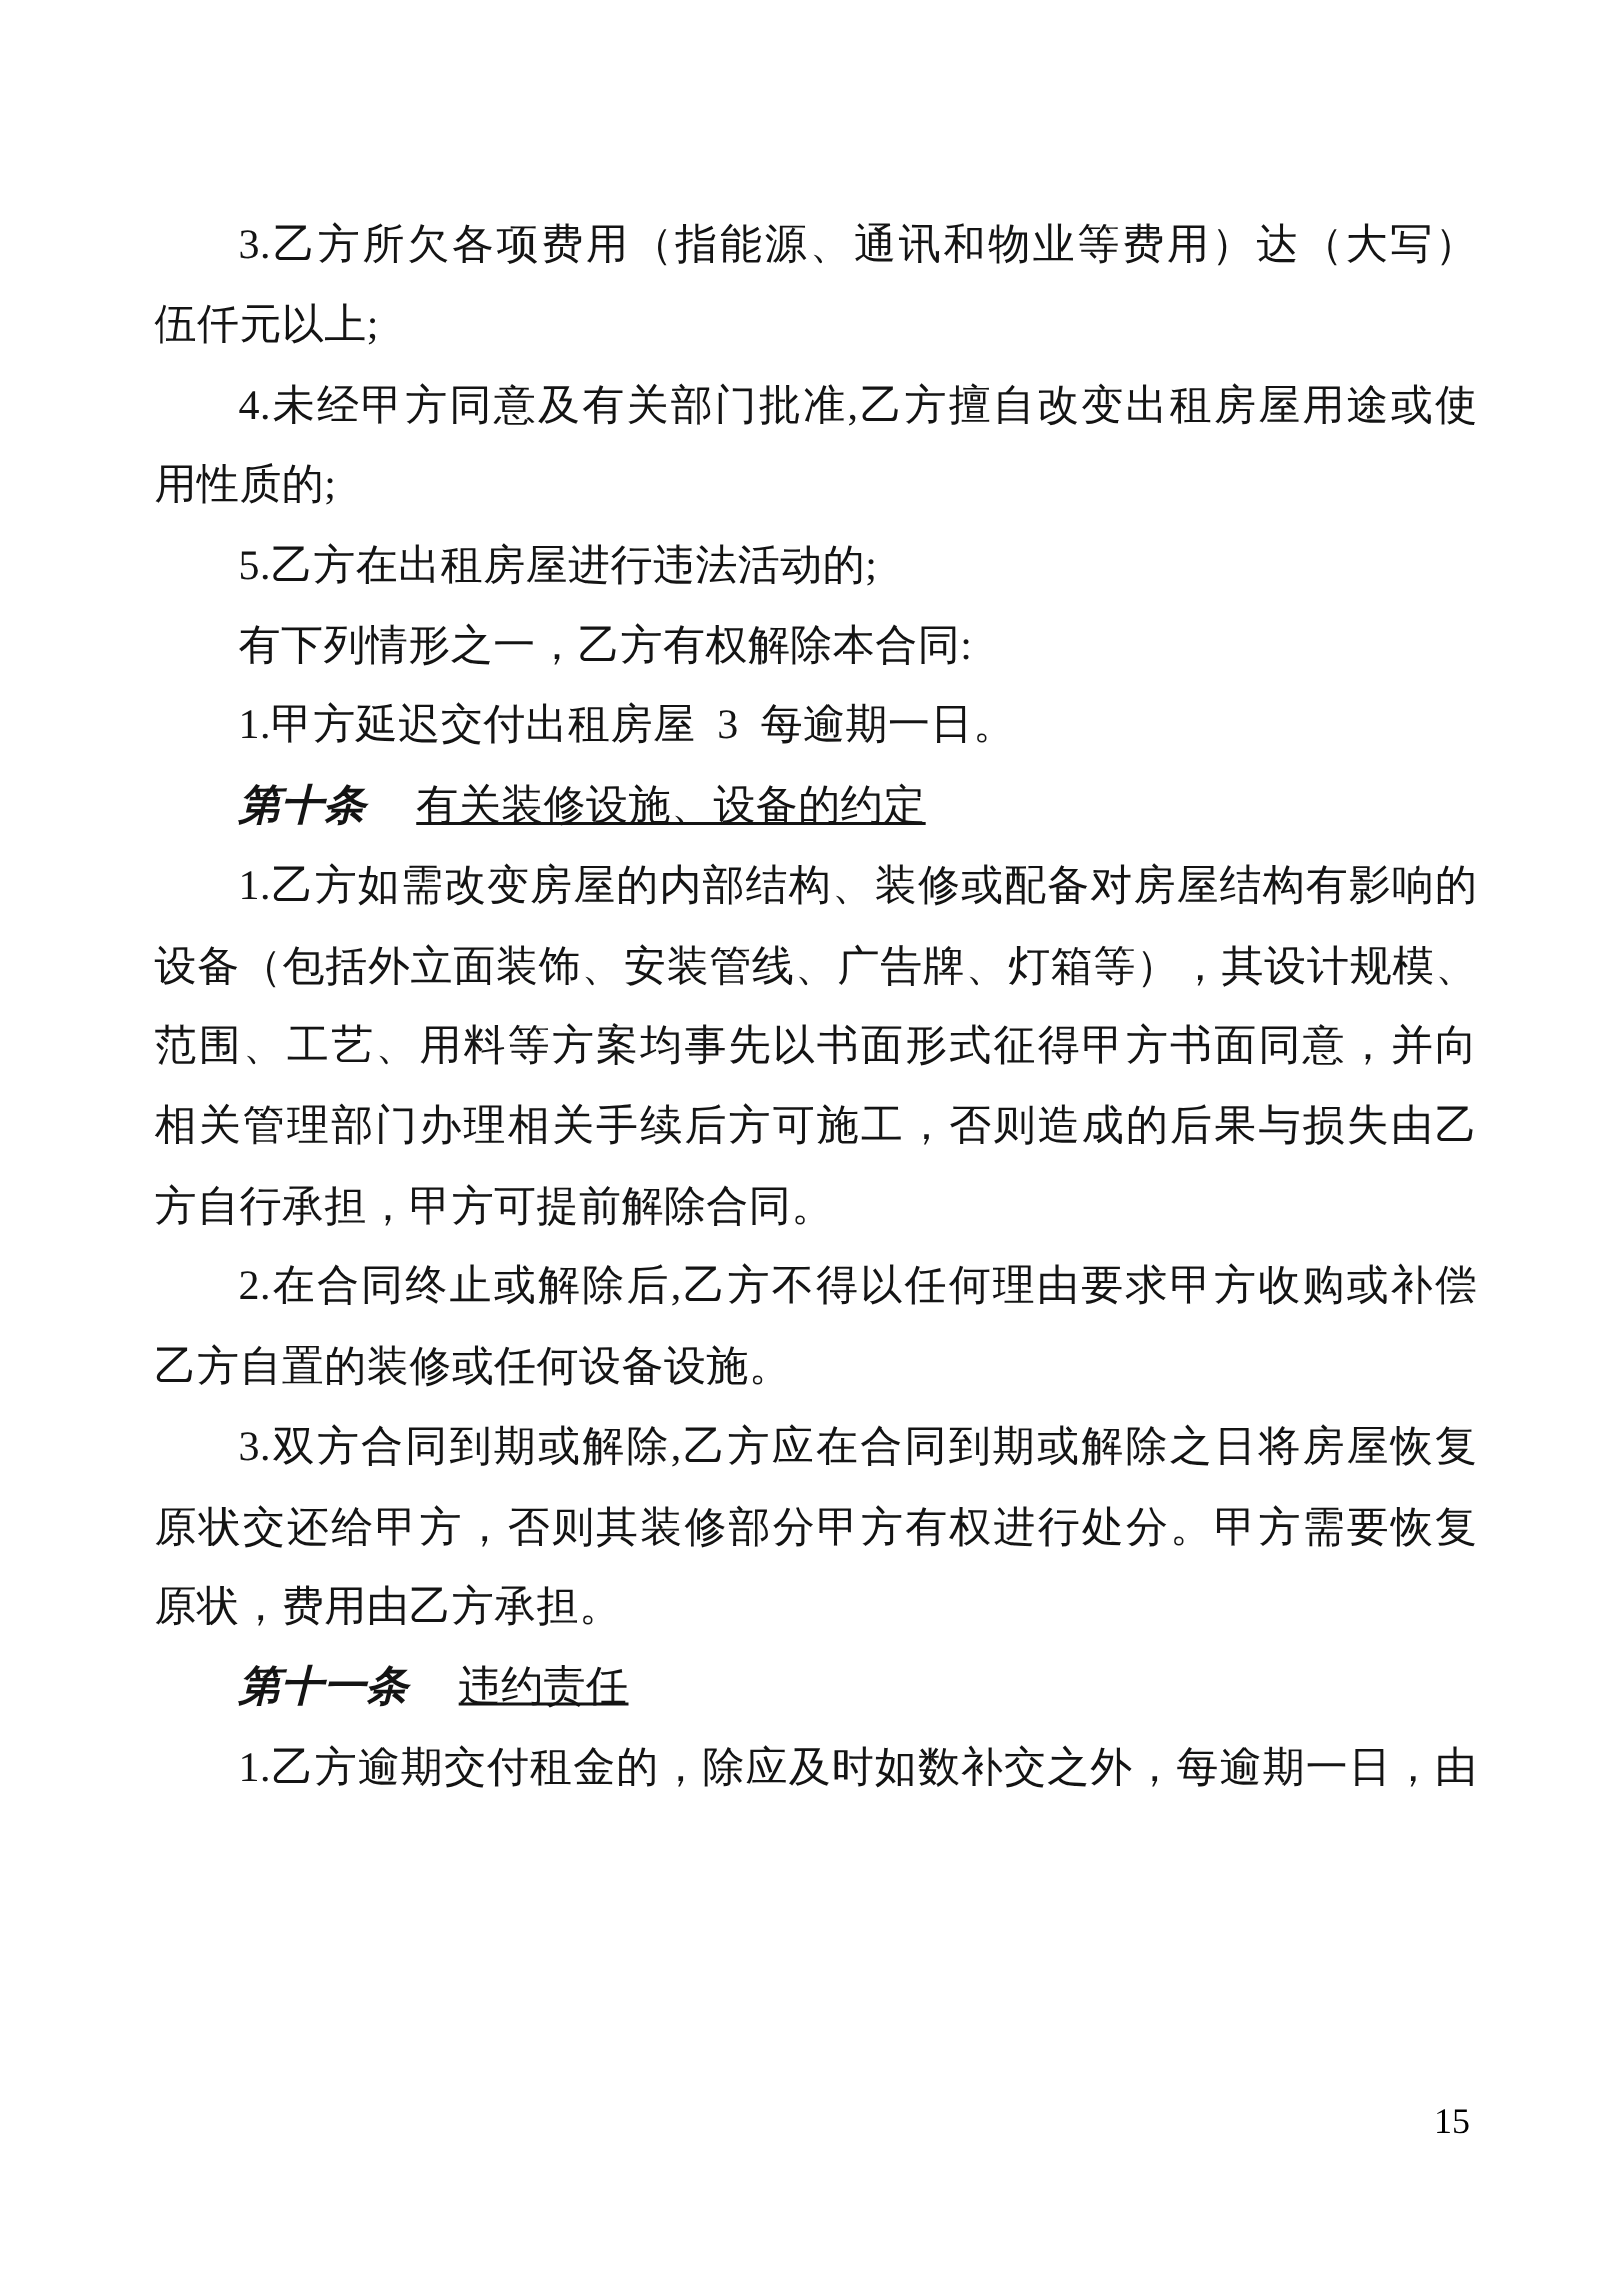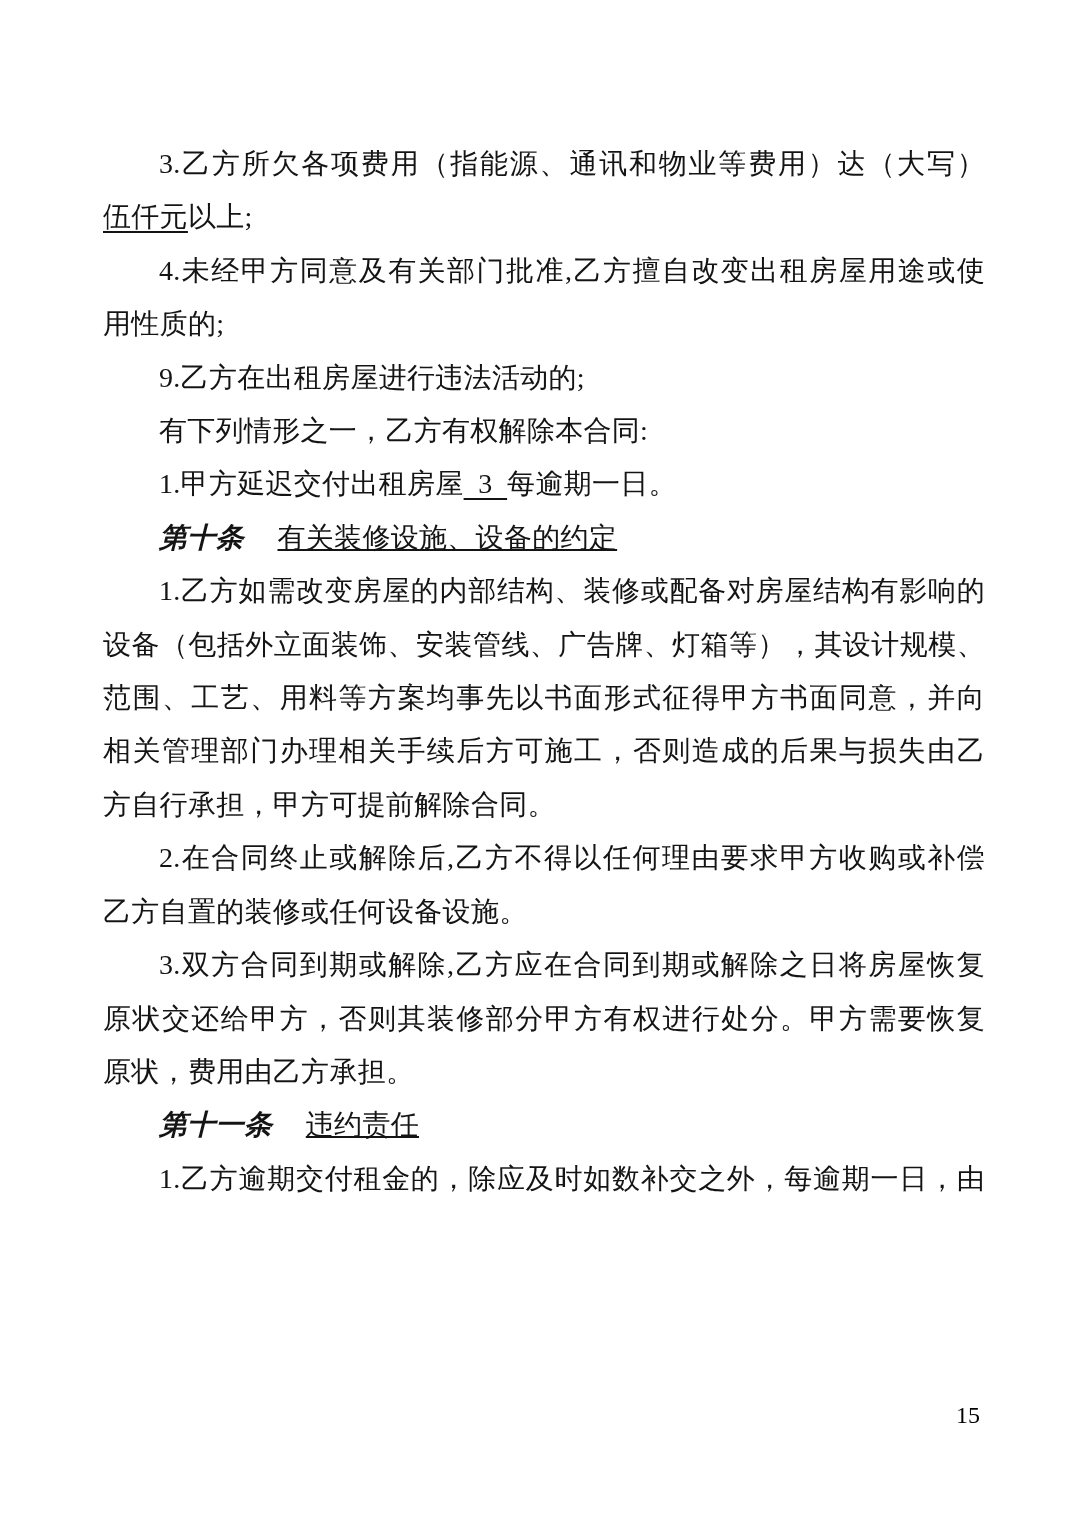--- a/index.html
+++ b/index.html
@@ -35,21 +35,20 @@
     text-indent: 2em;
   }
   .seg {
     white-space: pre-wrap;
   }
   .seg.bold {
     font-weight: bold;
     font-style: italic;
   }
   .seg.u {
-    text-decoration: underline;
     text-underline-offset: 5px;
   }
   .line.heading .seg + .seg {
     margin-left: 1.2em;
     text-decoration: underline;
   }
   .page-num {
     position: absolute;
     left: 956px;
     top: 1402px;
@@ -59,21 +58,21 @@
   }
 </style>
 </head>
 <body>
 
 <div class="doc">
     <div class="line indent full"><span class="seg">3.乙方所欠各项费用（指能源、通讯和物业等费用）达（大写）</span></div>
     <div class="line"><span class="seg u">伍仟元</span><span class="seg">以上;</span></div>
     <div class="line indent full"><span class="seg">4.未经甲方同意及有关部门批准,乙方擅自改变出租房屋用途或使</span></div>
     <div class="line"><span class="seg">用性质的;</span></div>
-    <div class="line indent"><span class="seg">9.乙方在出租房屋进行违法活动的;</span></div>
+    <div class="line indent"><span class="seg">5.乙方在出租房屋进行违法活动的;</span></div>
     <div class="line indent"><span class="seg">有下列情形之一，乙方有权解除本合同:</span></div>
     <div class="line indent"><span class="seg">1.甲方延迟交付出租房屋</span><span class="seg u">  3  </span><span class="seg">每逾期一日。</span></div>
     <div class="line indent heading"><span class="seg bold">第十条</span><span class="seg">有关装修设施、设备的约定</span></div>
     <div class="line indent full"><span class="seg">1.乙方如需改变房屋的内部结构、装修或配备对房屋结构有影响的</span></div>
     <div class="line full"><span class="seg">设备（包括外立面装饰、安装管线、广告牌、灯箱等），其设计规模、</span></div>
     <div class="line full"><span class="seg">范围、工艺、用料等方案均事先以书面形式征得甲方书面同意，并向</span></div>
     <div class="line full"><span class="seg">相关管理部门办理相关手续后方可施工，否则造成的后果与损失由乙</span></div>
     <div class="line"><span class="seg">方自行承担，甲方可提前解除合同。</span></div>
     <div class="line indent full"><span class="seg">2.在合同终止或解除后,乙方不得以任何理由要求甲方收购或补偿</span></div>
     <div class="line"><span class="seg">乙方自置的装修或任何设备设施。</span></div>

